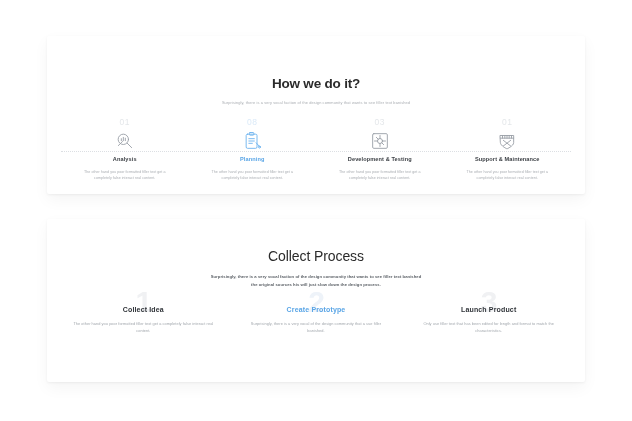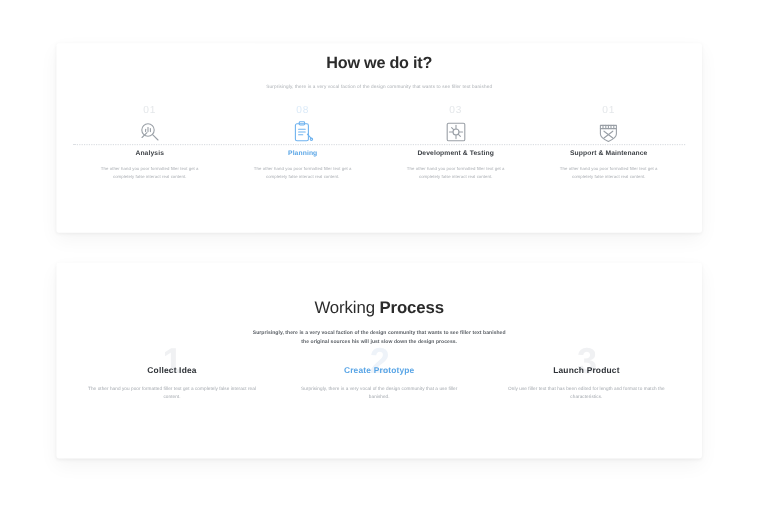--- a/index.html
+++ b/index.html
@@ -46,21 +46,21 @@
     height: 163px;
   }
 
   
   .how-title {
     text-align: center;
     font-size: 13.5px;
     font-weight: bold;
     color: #2b2b2b;
     letter-spacing: -0.2px;
-    margin-top: 9px;
+    margin-top: 40px;
   }
 
   .how-sub {
     text-align: center;
     font-size: 3.9px;
     color: #a9adb2;
     letter-spacing: 0.12px;
     margin-top: 9px;
     line-height: 1.5;
   }
@@ -134,21 +134,21 @@
 
   
   .wp-title {
     text-align: center;
     font-size: 14px;
     color: #2b2b2b;
     font-weight: 300;
     margin-top: 29px;
     letter-spacing: -0.1px;
   }
-  .wp-title .bold { font-weight: bold; }
+  .wp-title .bold { font-weight: normal; }
 
   .wp-sub {
     text-align: center;
     font-size: 4.2px;
     font-weight: bold;
     color: #5c6167;
     margin-top: 9px;
     line-height: 1.85;
     letter-spacing: 0.05px;
   }
@@ -298,21 +298,21 @@
       <div class="step">
         <div class="step-desc">The other hand you poor formatted filler text get a completely false interact real content.</div>
       </div>
     </div>
 
   </div>
 
   <div class="card card-process">
 
     <div class="wp-title">
-      <span>Working </span><span class="bold">Process</span>
+      <span>Collect </span><span class="bold">Process</span>
     </div>
 
     <div class="wp-sub">
       <div>Surprisingly, there is a very vocal faction of the design community that wants to see filler text banished</div>
       <div>the original sources his will just slow down the design process.</div>
     </div>
 
     <div class="cols">
 
       <div class="col">

